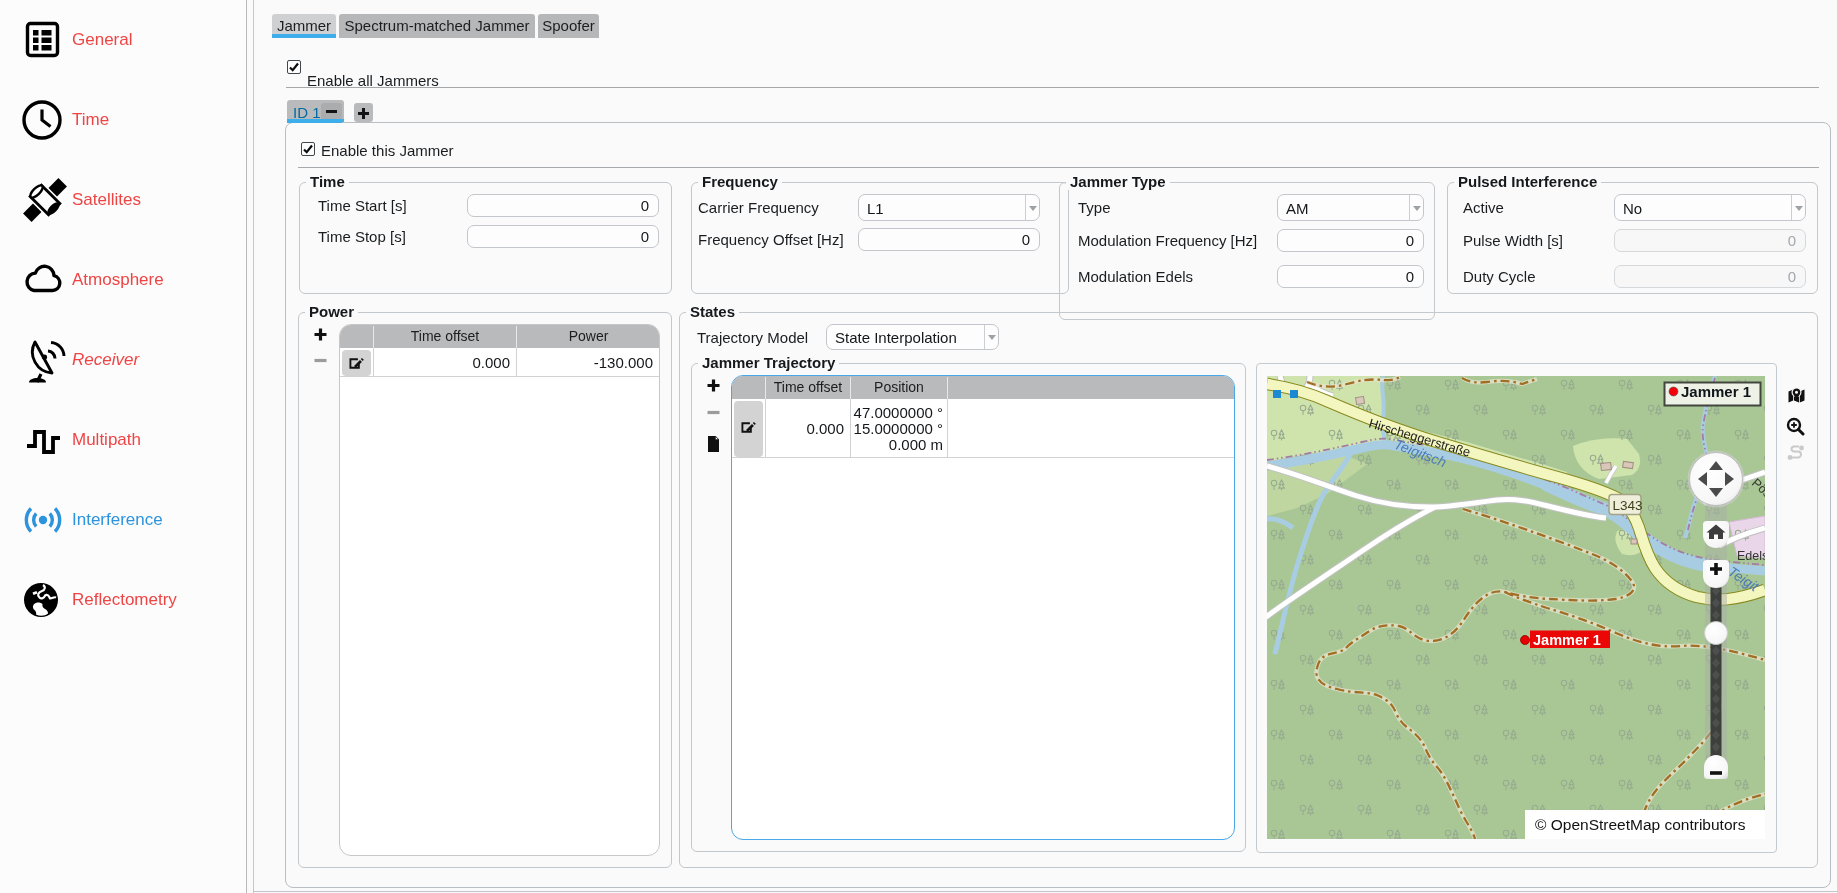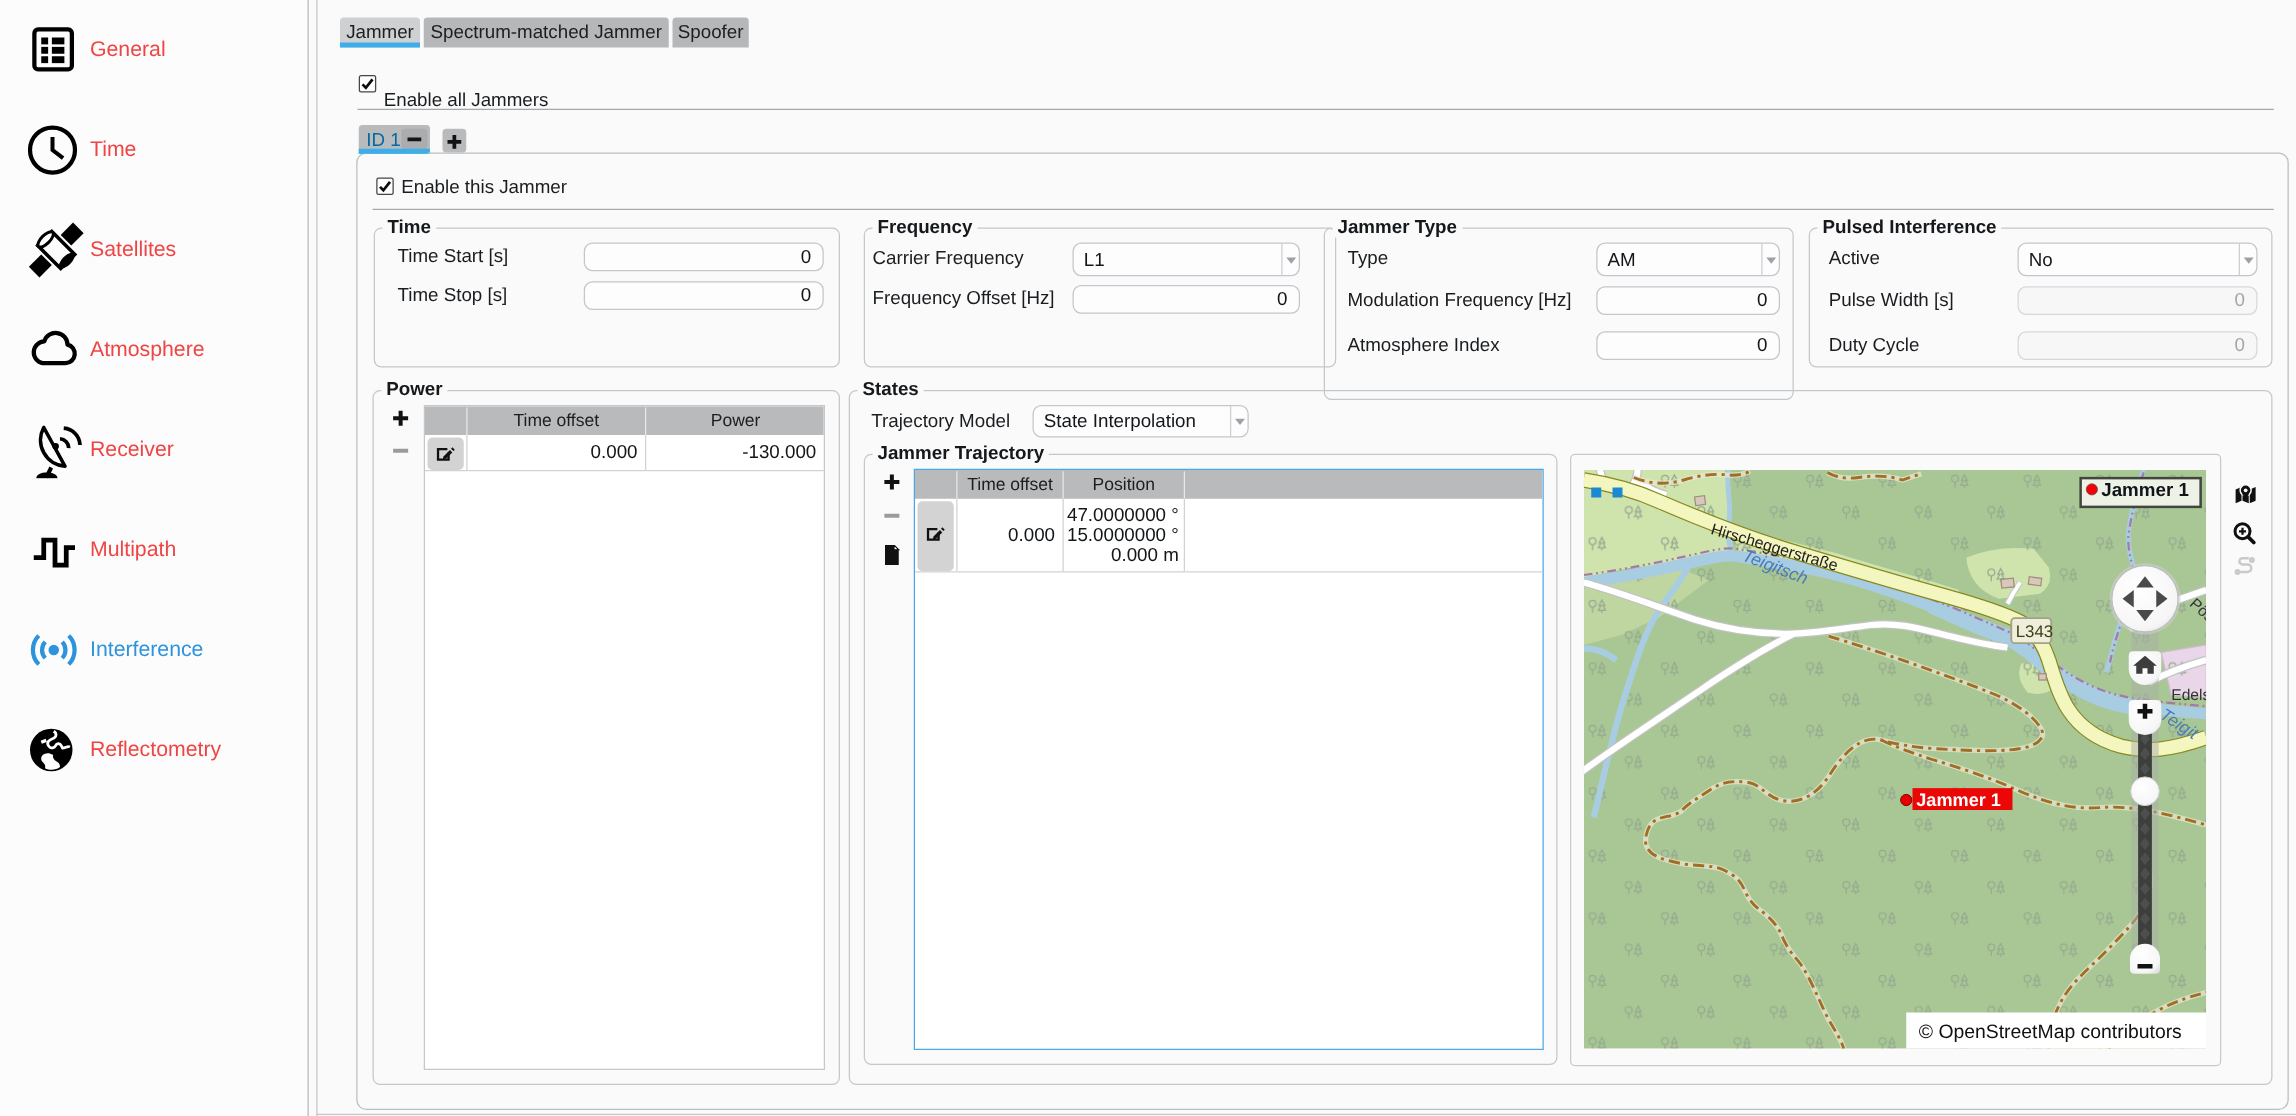--- a/index.html
+++ b/index.html
@@ -24,21 +24,21 @@
 .group { position:absolute; border:1px solid #c3c8cc; border-radius:6px; }
 .gtitle { position:absolute; top:-10px; left:6px; background:#fafafa; padding:0 4px; font-weight:bold; font-size:15px; color:#16191c; white-space:nowrap; }
 .flabel { position:absolute; font-size:15px; color:#1a1d20; white-space:nowrap; transform:translateY(-50%); }
 .input { position:absolute; background:#fdfdfe; border:1px solid #c3c6ca; border-radius:7px; font-size:15px; color:#14171a; text-align:right; padding-right:9px; line-height:21px; }
 .input.dis { background:#f7f7f8; border-color:#d5d8db; color:#a2a8ad; }
 .combo { position:absolute; background:#fdfdfe; border:1px solid #c3c6ca; border-radius:7px; font-size:15px; color:#14171a; }
 .combo .ct { position:absolute; left:8px; top:50%; transform:translateY(-50%); }
 .combo .carr { position:absolute; right:0; top:0; bottom:0; width:14px; border-left:1px solid #ccced2; }
 .combo .carr:after { content:""; position:absolute; left:50%; top:50%; margin-left:-4px; margin-top:-2px; border-left:4px solid transparent; border-right:4px solid transparent; border-top:5px solid #9da2a7; }
 
-.tframe { position:absolute; background:#fff; border:1px solid #c5c7c9; border-radius:0; overflow:hidden; }
+.tframe { position:absolute; background:#fff; border:1px solid #c5c7c9; border-radius:12px; overflow:hidden; }
 .thead { position:absolute; left:0; right:0; top:0; background:#b9babc; }
 .thcell { position:absolute; top:0; bottom:0; font-size:14px; color:#1b1d1f; text-align:center; }
 .tbtn { position:absolute; width:15px; height:15px; }
 .num { position:absolute; font-size:15px; color:#14171a; text-align:right; transform:translateY(-50%); white-space:nowrap; }
 </style>
 </head>
 <body>
 <div id="root">
   <div id="sidebar">
     <div class="sideitem" style="top:0px;">
@@ -71,21 +71,21 @@
           </g>
         </svg>
       <div class="lbl">Satellites</div>
     </div>
     <div class="sideitem" style="top:240px;">
       <svg width="42" height="42" viewBox="0 0 42 42">
           <path d="M12 31.5 h18.5 a7.5 7.5 0 0 0 1.5-14.8 a9.5 9.5 0 0 0-18.6-2.6 a8.8 8.8 0 0 0 -1.4 17.4 z" fill="none" stroke="#000" stroke-width="3.4" stroke-linejoin="round"></path>
         </svg>
       <div class="lbl">Atmosphere</div>
     </div>
-    <div class="sideitem" style="top:320px;">
+    <div class="sideitem" style="top:320px;font-style:italic;">
       <svg width="44" height="46" viewBox="0 0 44 46">
           <path d="M13 5 A21 21 0 0 0 30 36 Z" fill="none" stroke="#000" stroke-width="2.9" stroke-linejoin="round"></path>
           <circle cx="22.5" cy="20" r="2.6" fill="#000"></circle>
           <path d="M19 37 L15 45" stroke="#000" stroke-width="3.2"></path>
           <path d="M7 45.5 h17 c0-3 -4-4.6 -8.5-4.6 s-8.5 1.6 -8.5 4.6 z" fill="#000"></path>
           <path d="M26 14 a7.5 7.5 0 0 1 7 7.5" fill="none" stroke="#000" stroke-width="3"></path>
           <path d="M29 5.5 a14 14 0 0 1 13 13.5" fill="none" stroke="#000" stroke-width="3"></path>
         </svg>
       <div class="lbl">Receiver</div>
     </div>
@@ -174,21 +174,21 @@
   <div class="group" style="left:1059px; top:182px; width:376px; height:138px;">
     <div class="gtitle">Jammer Type</div>
   </div>
   <div class="flabel" style="left:1078px; top:207px;">Type</div>
   <div class="combo" style="left:1277px; top:194px; width:147px; height:27px;">
       <span class="ct">AM</span>
       <span class="carr"></span>
     </div>
   <div class="flabel" style="left:1078px; top:240px;">Modulation Frequency [Hz]</div>
   <div class="input" style="left:1277px; top:229px; width:147px; height:23px;">0</div>
-  <div class="flabel" style="left:1078px; top:276px;">Atmosphere Index</div>
+  <div class="flabel" style="left:1078px; top:276px;">Modulation Edels</div>
   <div class="input" style="left:1277px; top:265px; width:147px; height:23px;">0</div>
 
   <div class="group" style="left:1447px; top:182px; width:371px; height:112px;">
     <div class="gtitle">Pulsed Interference</div>
   </div>
   <div class="flabel" style="left:1463px; top:207px;">Active</div>
   <div class="combo" style="left:1614px; top:194px; width:192px; height:27px;">
       <span class="ct">No</span>
       <span class="carr"></span>
     </div>

